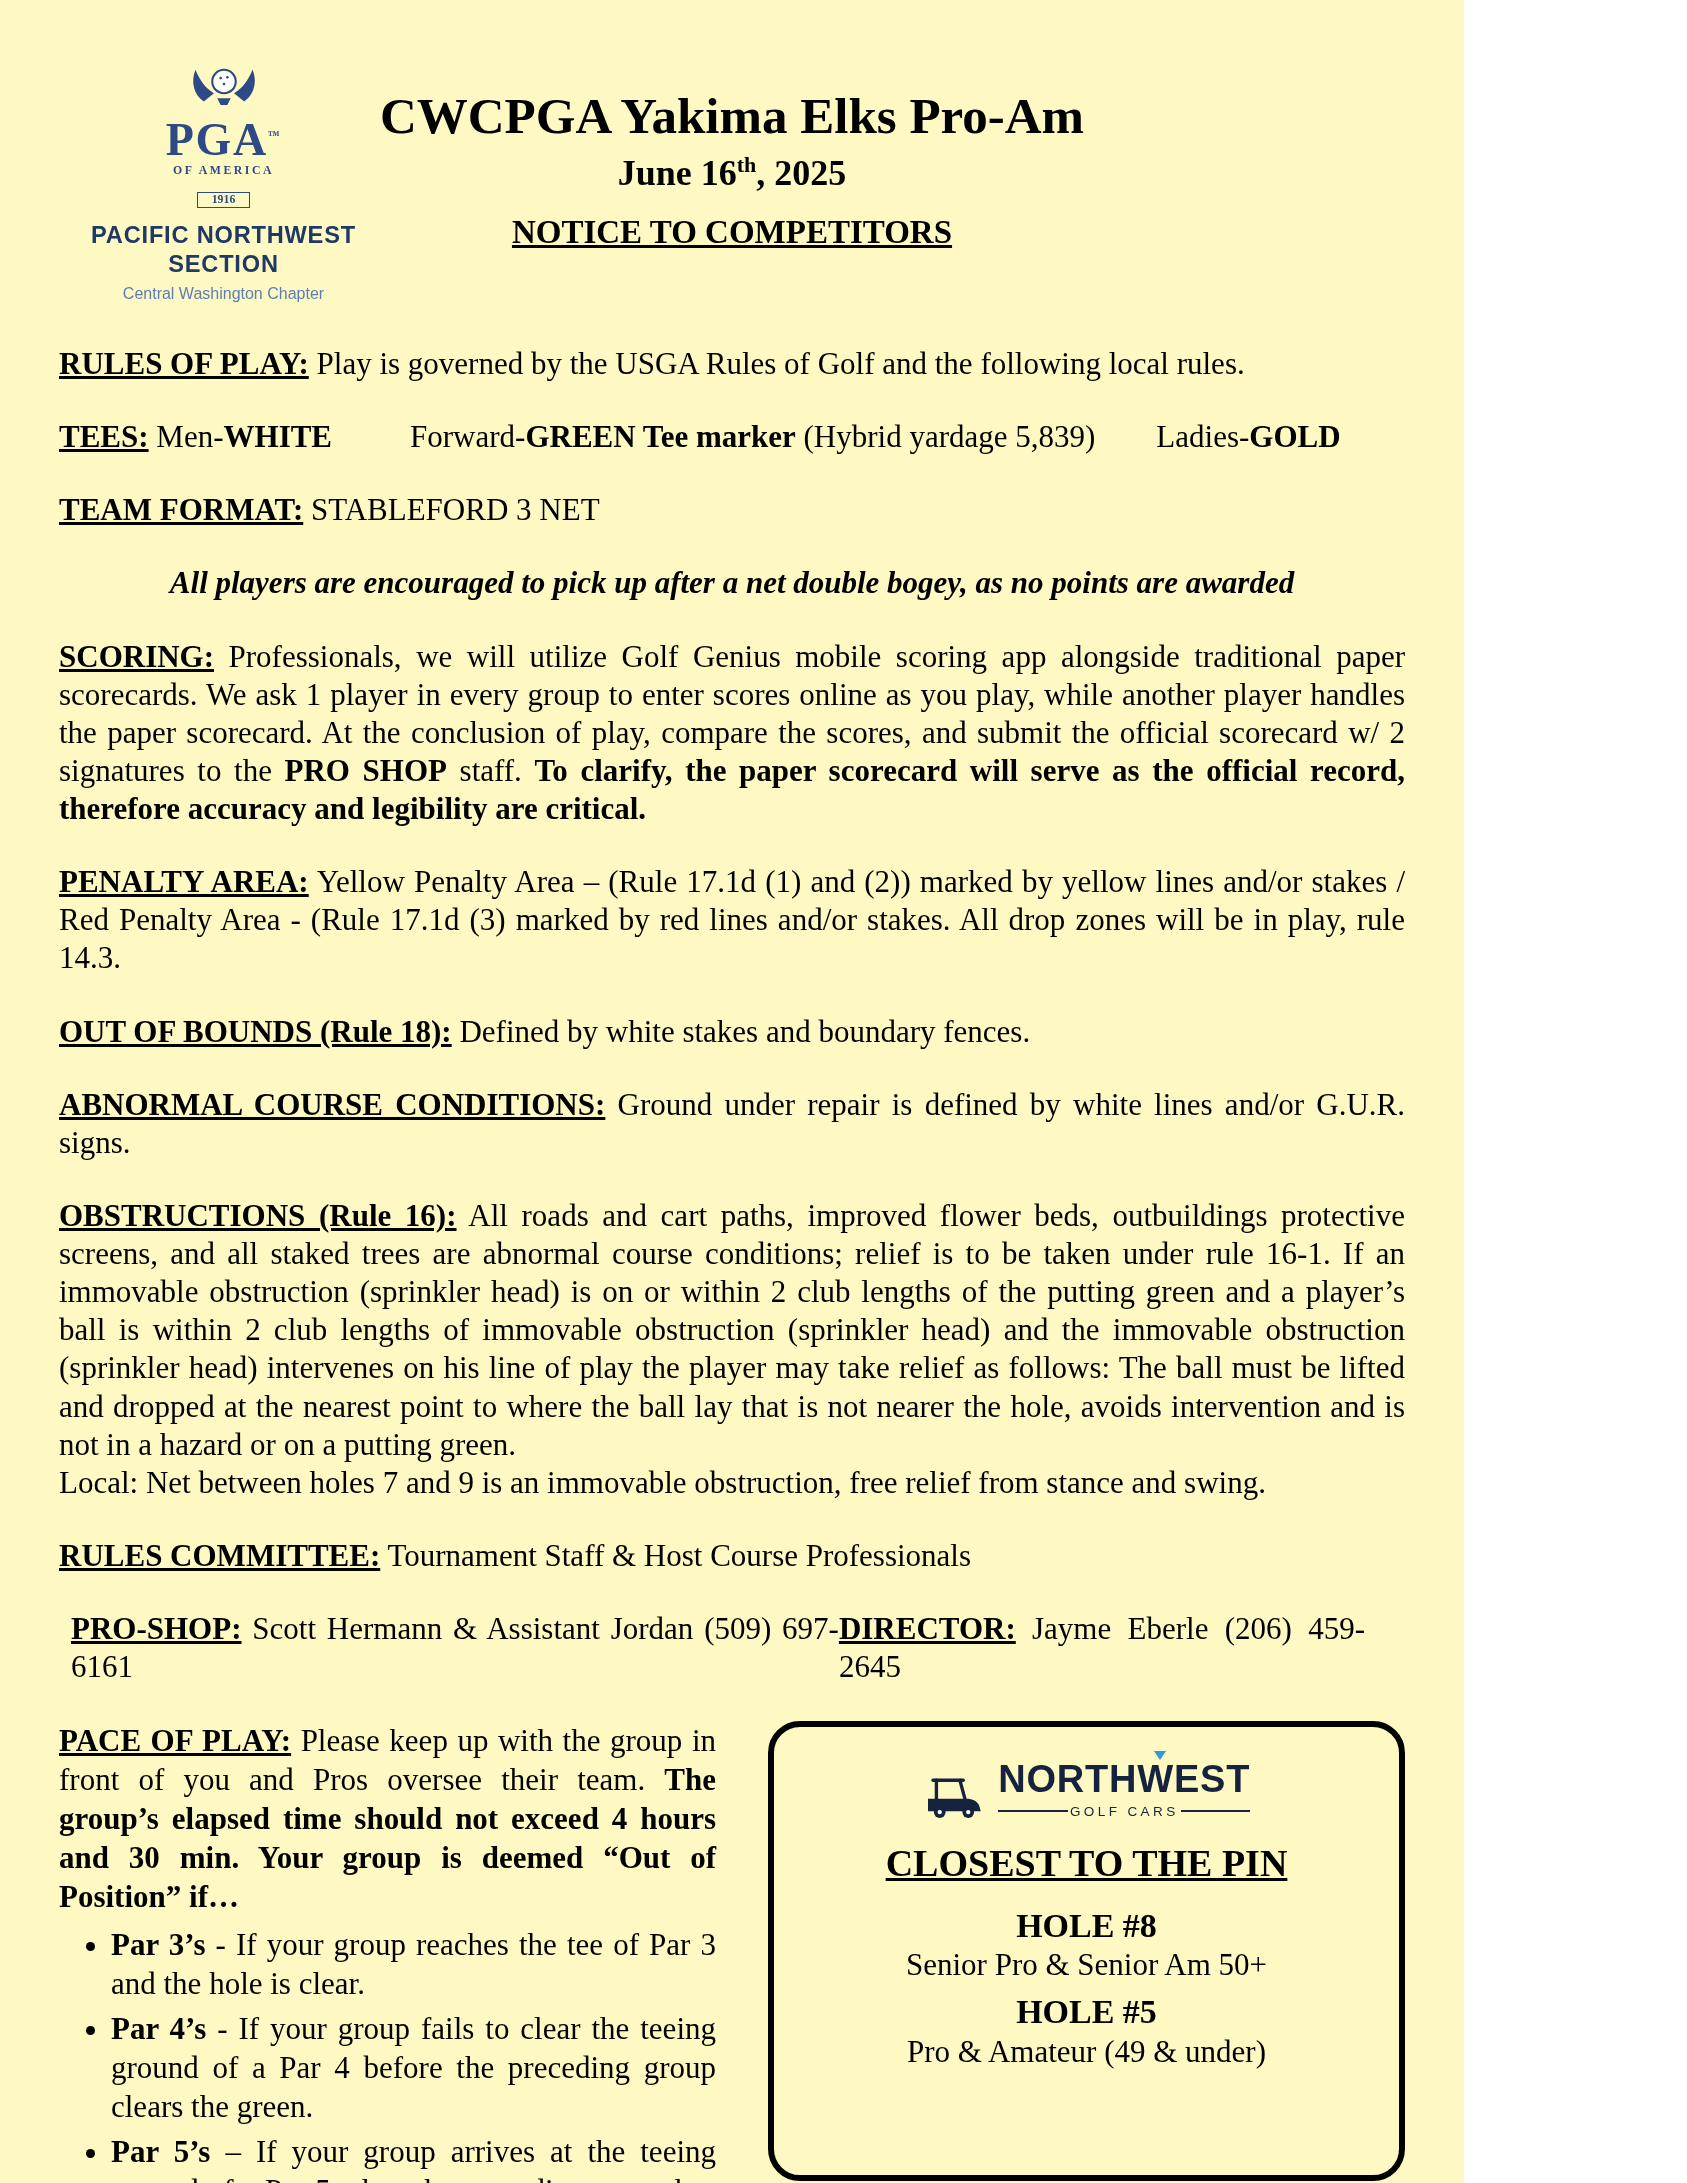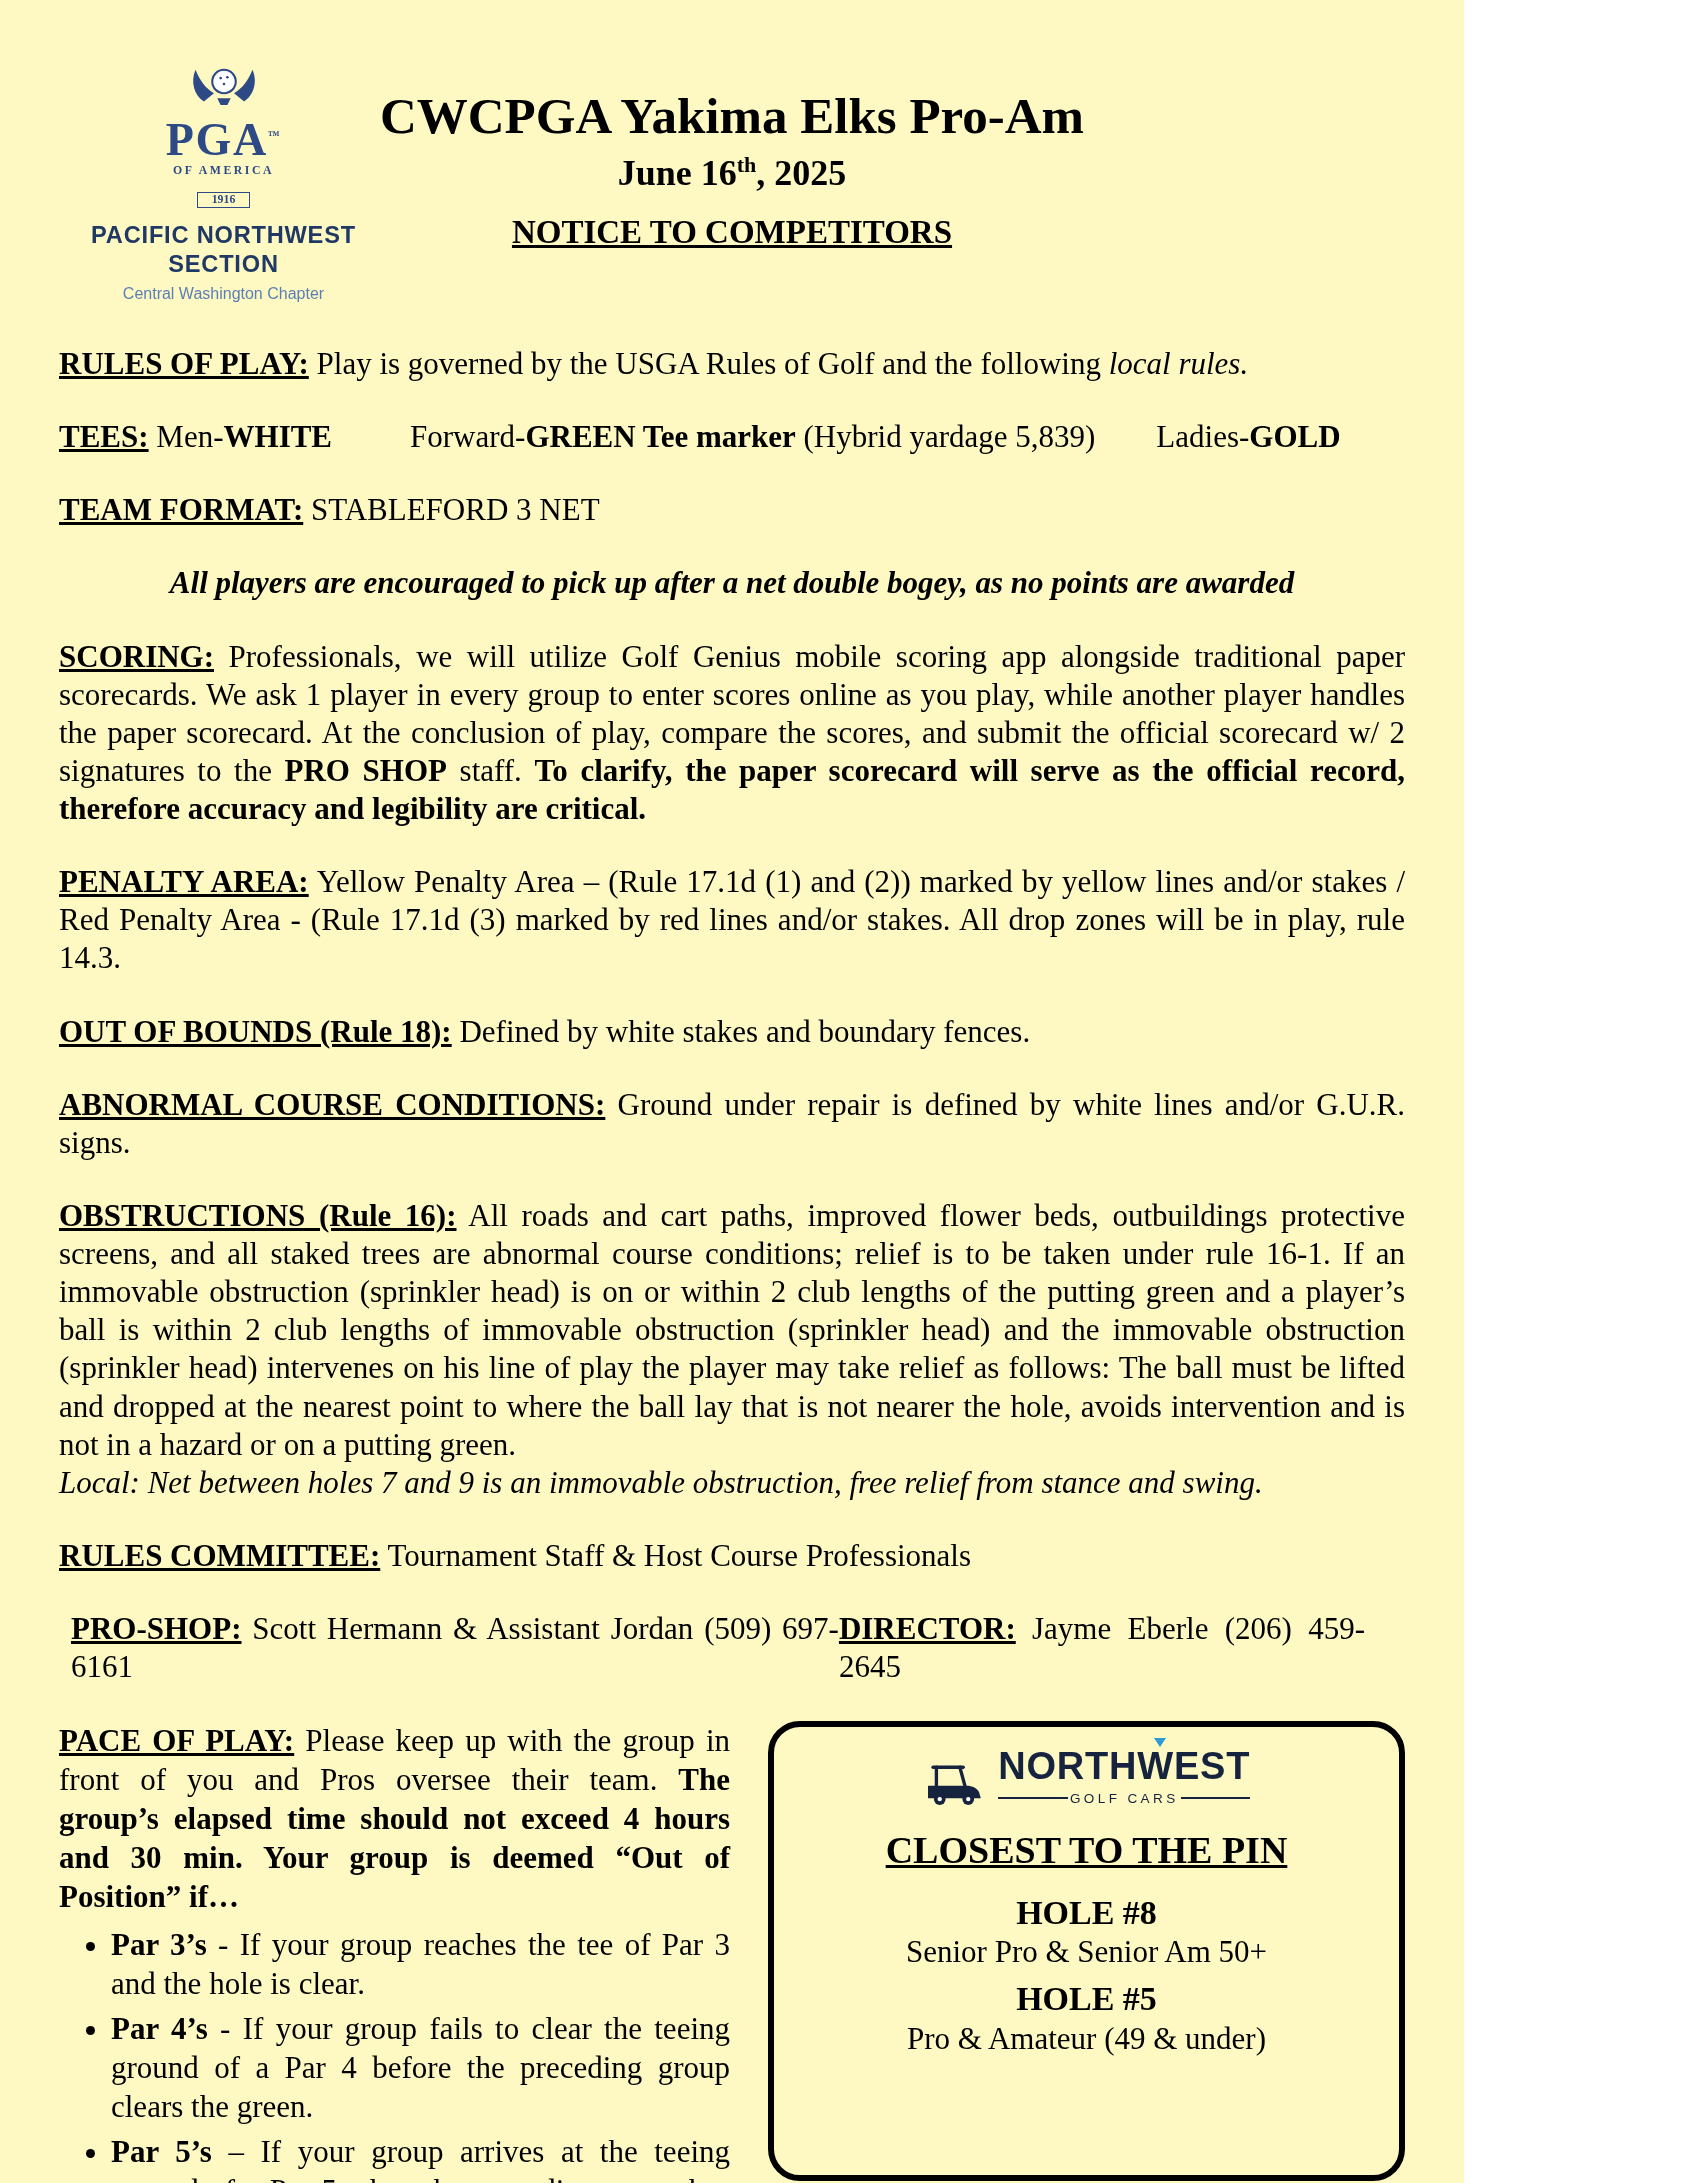--- a/index.html
+++ b/index.html
@@ -23,38 +23,38 @@
 
   .title { font-size:51px; font-weight:700; padding-top:44px; line-height:1.05; }
   .date  { font-size:36px; font-weight:700; margin-top:8.4px; }
   .date sup { font-size:22px; }
   .notice { font-size:33px; font-weight:700; text-decoration:underline; margin-top:20px; }
 
   
   .sec { margin:0 0 35px 0; text-align:justify; line-height:1.23; }
   .lbl { font-weight:700; text-decoration:underline; }
   .b { font-weight:700; }
-  .i { font-style:italic; }
+  .i { }
   .bi { font-weight:700; font-style:italic; }
   .center { text-align:center; }
   .tees-g2 { margin-left:78px; }
   .tees-g3 { margin-left:61px; }
   .contacts { display:flex; justify-content:space-between; padding-right:40px;margin-left:12px; }
 
   
   .bottom { display:flex; align-items:flex-start; gap:38px; margin-top:3.4px; }
   .bottom-left { flex:1 1 auto; min-width:0; }
   .pace-para { margin:0; text-align:justify; line-height:1.26; }
   .pace-list { margin:8.4px 0 0 0; padding-left:52px; }
   .pace-list li { margin-bottom:5.9px; text-align:justify; line-height:1.26; }
 
   .ctp-box {
     flex:0 0 637px; box-sizing:border-box; height:460px;
     border:6.7px solid #000; border-radius:32px;
-    padding:16px 22px 17px 22px; text-align:center;
+    padding:29px 22px 17px 22px; text-align:center;margin-left:14px;
   }
   .nw-logo { display:flex; align-items:flex-end; justify-content:center; gap:13.5px; margin:3.4px 0 22px 0; }
   .nw-text { text-align:left; }
   .nw-brand { display:inline-block; position:relative; font-family:"Liberation Sans", sans-serif; font-weight:700; font-size:38px; color:#16233f; letter-spacing:0.8px; line-height:1; }
   .nw-accent { position:absolute; top:-8.4px; left:62%; width:0; height:0; border-left:6.7px solid transparent; border-right:6.7px solid transparent; border-top:9.3px solid #2e9bd6; }
   .nw-sub-row { display:flex; align-items:center; gap:2px; margin-top:4.2px; color:#16233f; font-family:"Liberation Sans", sans-serif; font-size:13.5px; letter-spacing:3.4px; font-weight:400; }
   .nw-line { height:1.7px; background:#16233f; flex:1 1 auto; }
   .ctp-title { font-size:38px; font-weight:700; text-decoration:underline; margin:0 0 22px 0; }
   .ctp-hole { font-size:34px; font-weight:700; margin-top:10px; }
   .ctp-desc { font-size:31px; margin-top:2.5px; }

